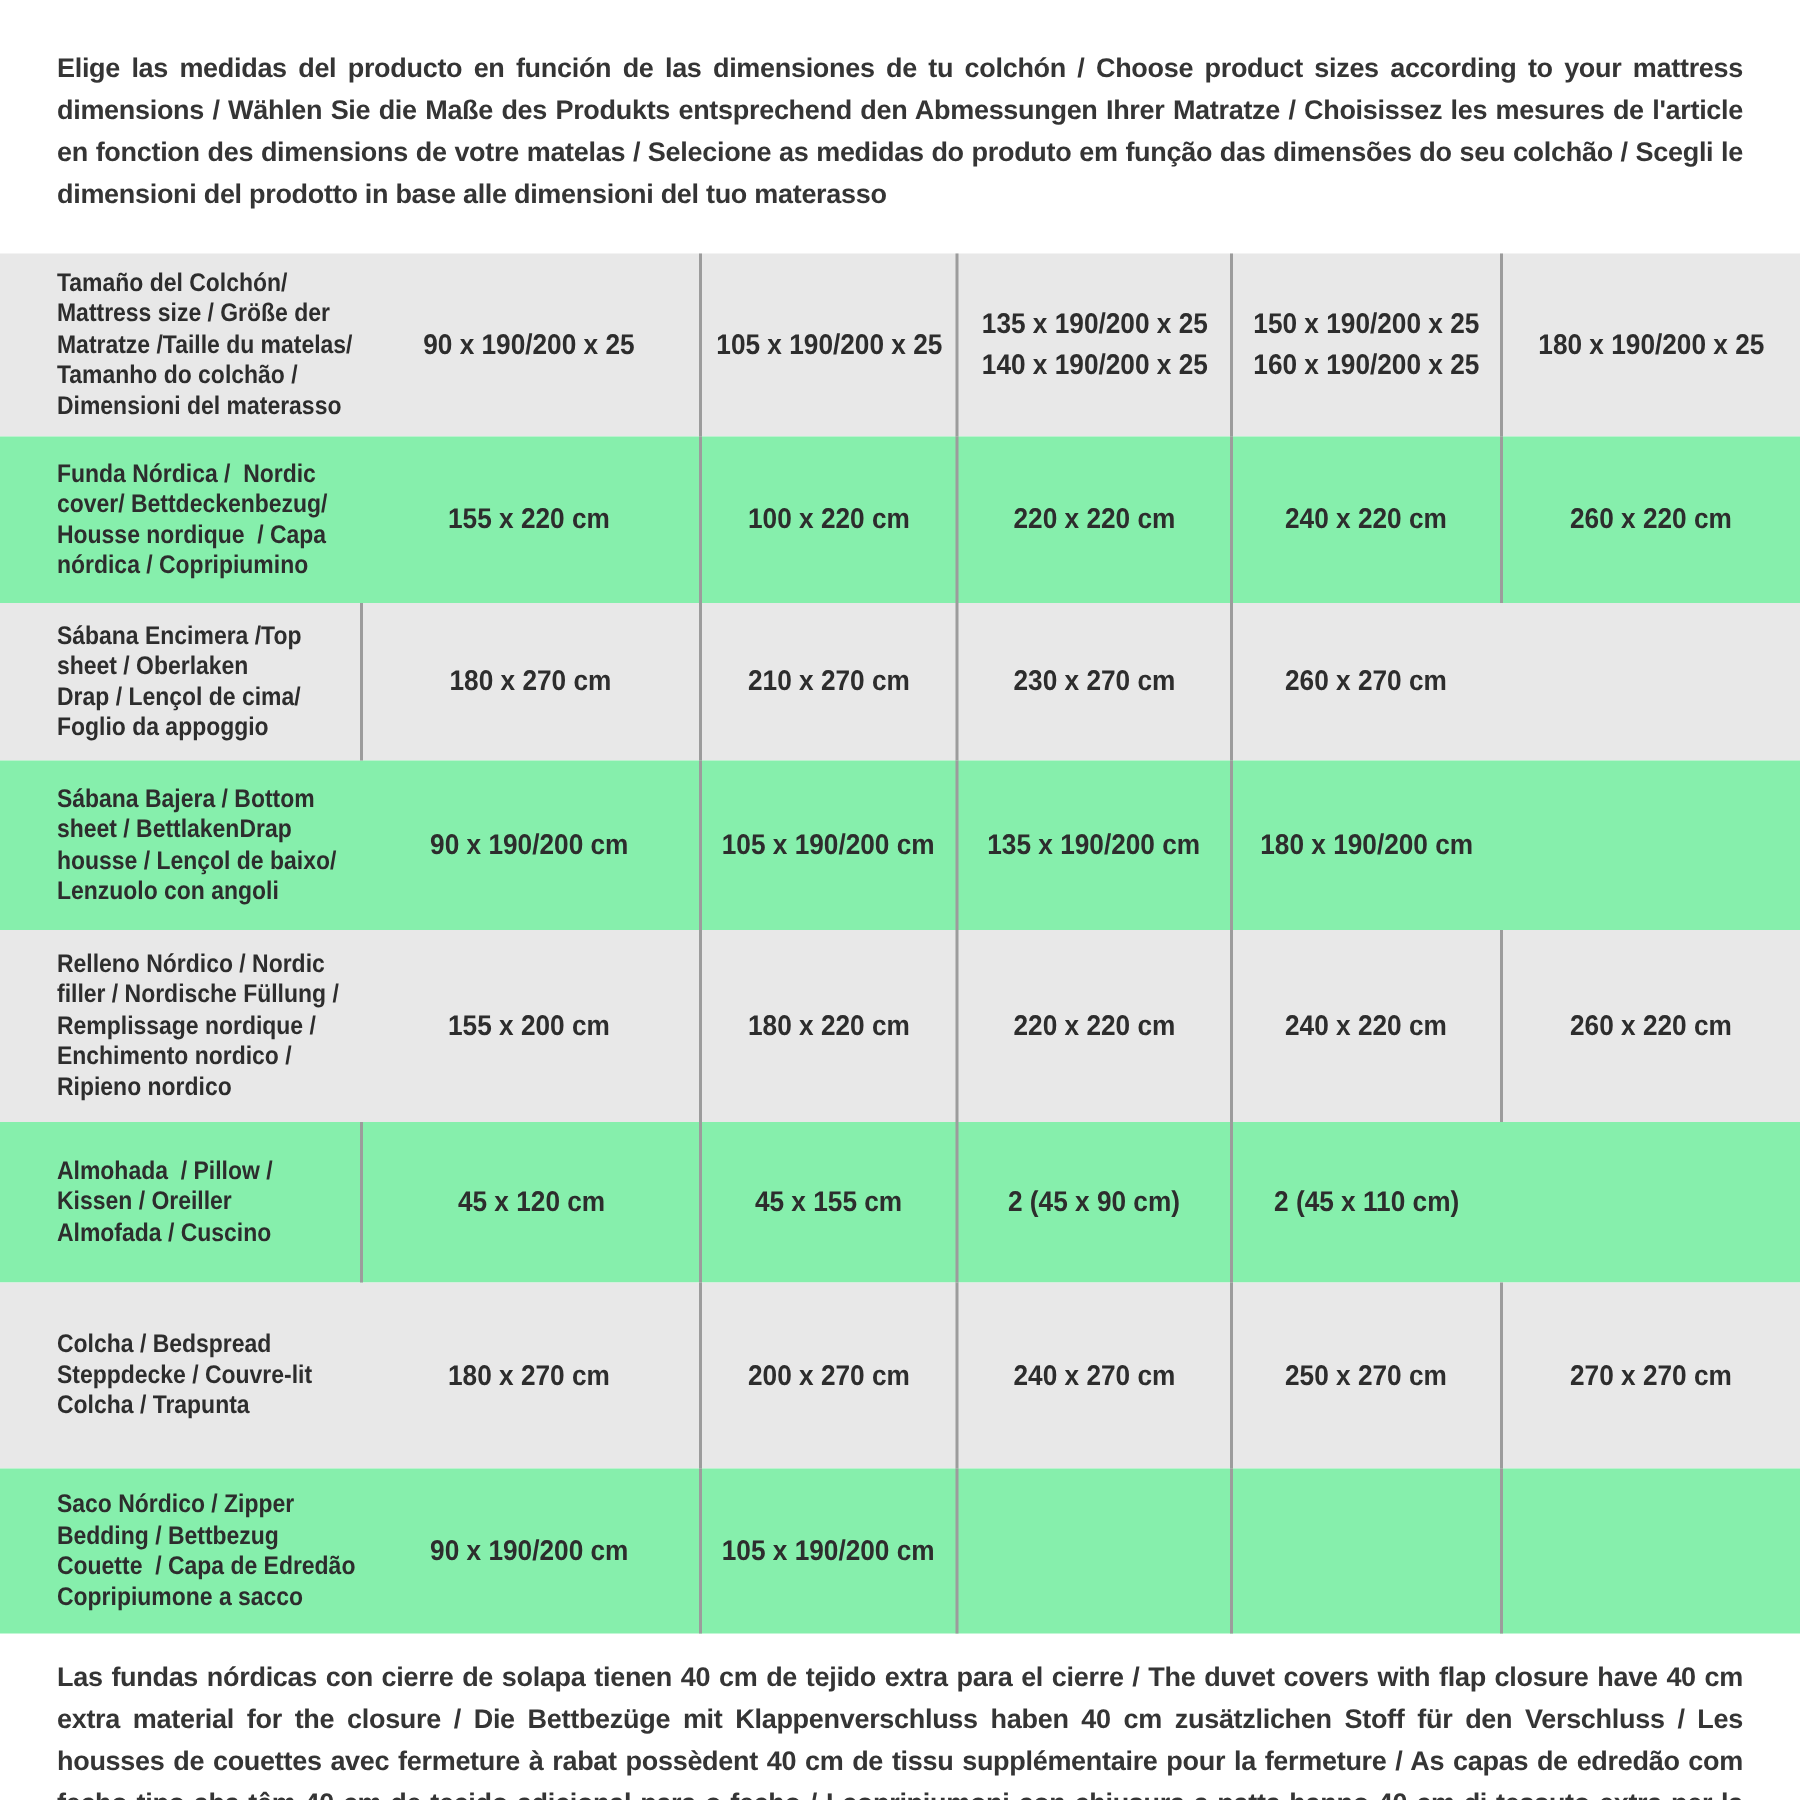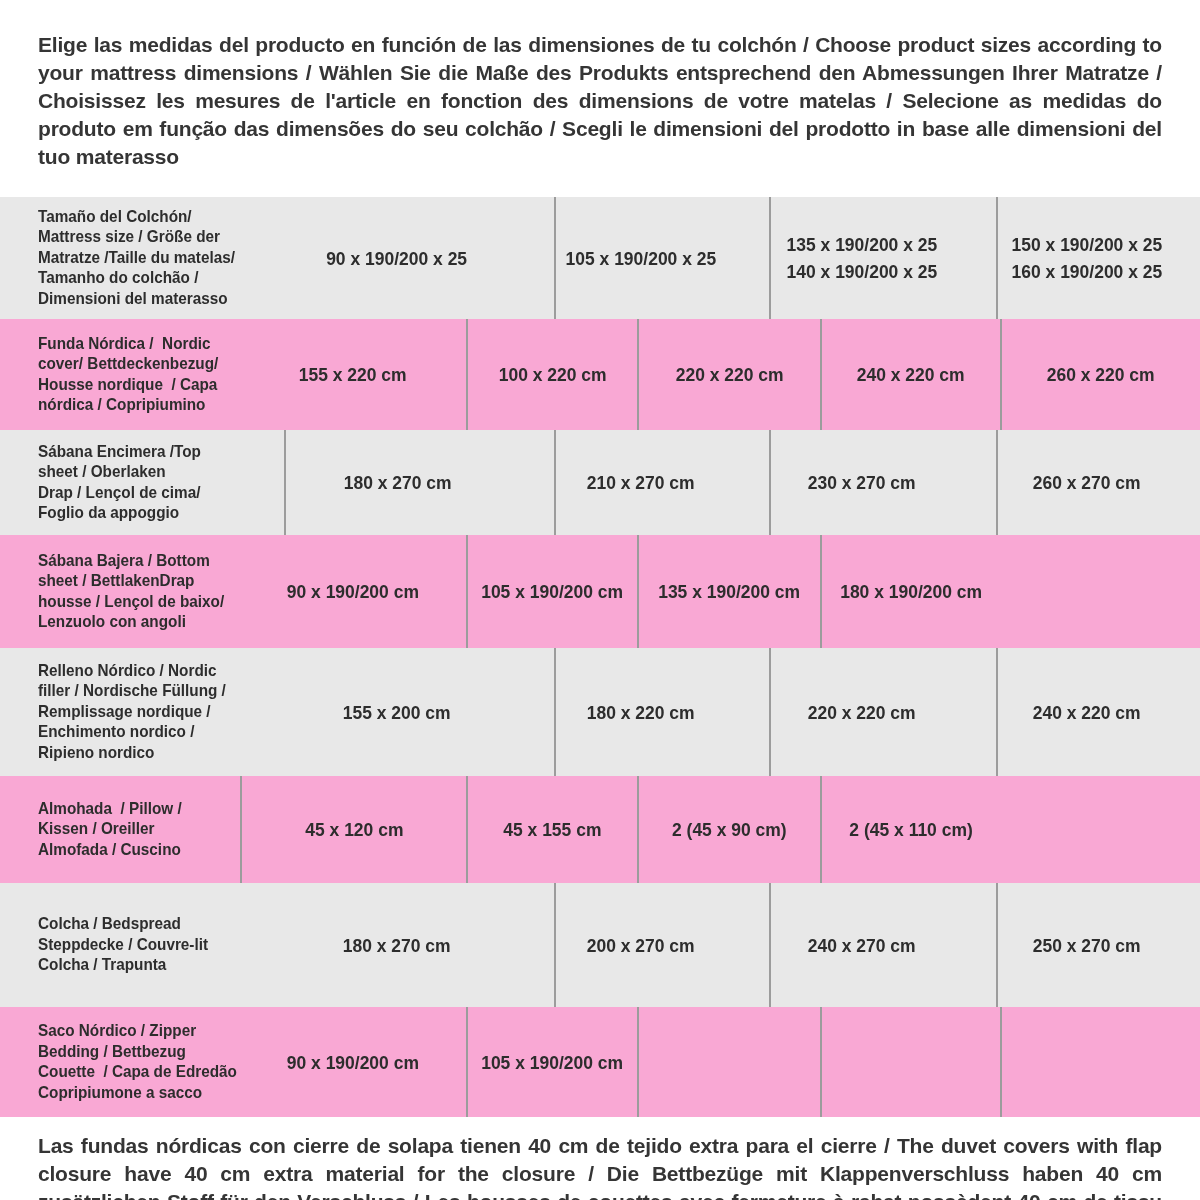--- a/index.html
+++ b/index.html
@@ -7,35 +7,35 @@
     width: 1200px; height: 1200px;
     background: #ffffff;
     font-family: "Liberation Sans", sans-serif;
     font-weight: 700;
     color: #2f2f2f;
     overflow: hidden;
   }
   .blurb {
     margin: 0;
     padding: 31px 38px 0 38px;
-    font-size: 21px;
+    font-size: 18px;
     line-height: 28px;
     text-align: justify;
     letter-spacing: -0.2px;
     color: #353535;
   }
   .blurb.footnote { padding-top: 15px; }
   .size-table { margin-top: 26px; }
   .row {
     display: grid;
     grid-template-columns: 240px 226px 171px 183px 180px 200px;
     box-sizing: border-box;
   }
-  .band-gray { background: #e8e8e8; gap: 44px; }
-  .band-white { background: #f9a8d4; }
+  .band-gray { background: #e8e8e8; }
+  .band-white { background: #86efac; }
   .r1 { height: 122px; }
   .r2 { height: 111px; }
   .r3 { height: 105px; }
   .r4 { height: 113px; }
   .r5 { height: 128px; }
   .r6 { height: 107px; }
   .r7 { height: 124px; }
   .r8 { height: 110px; }
   .cell {
     display: flex;

